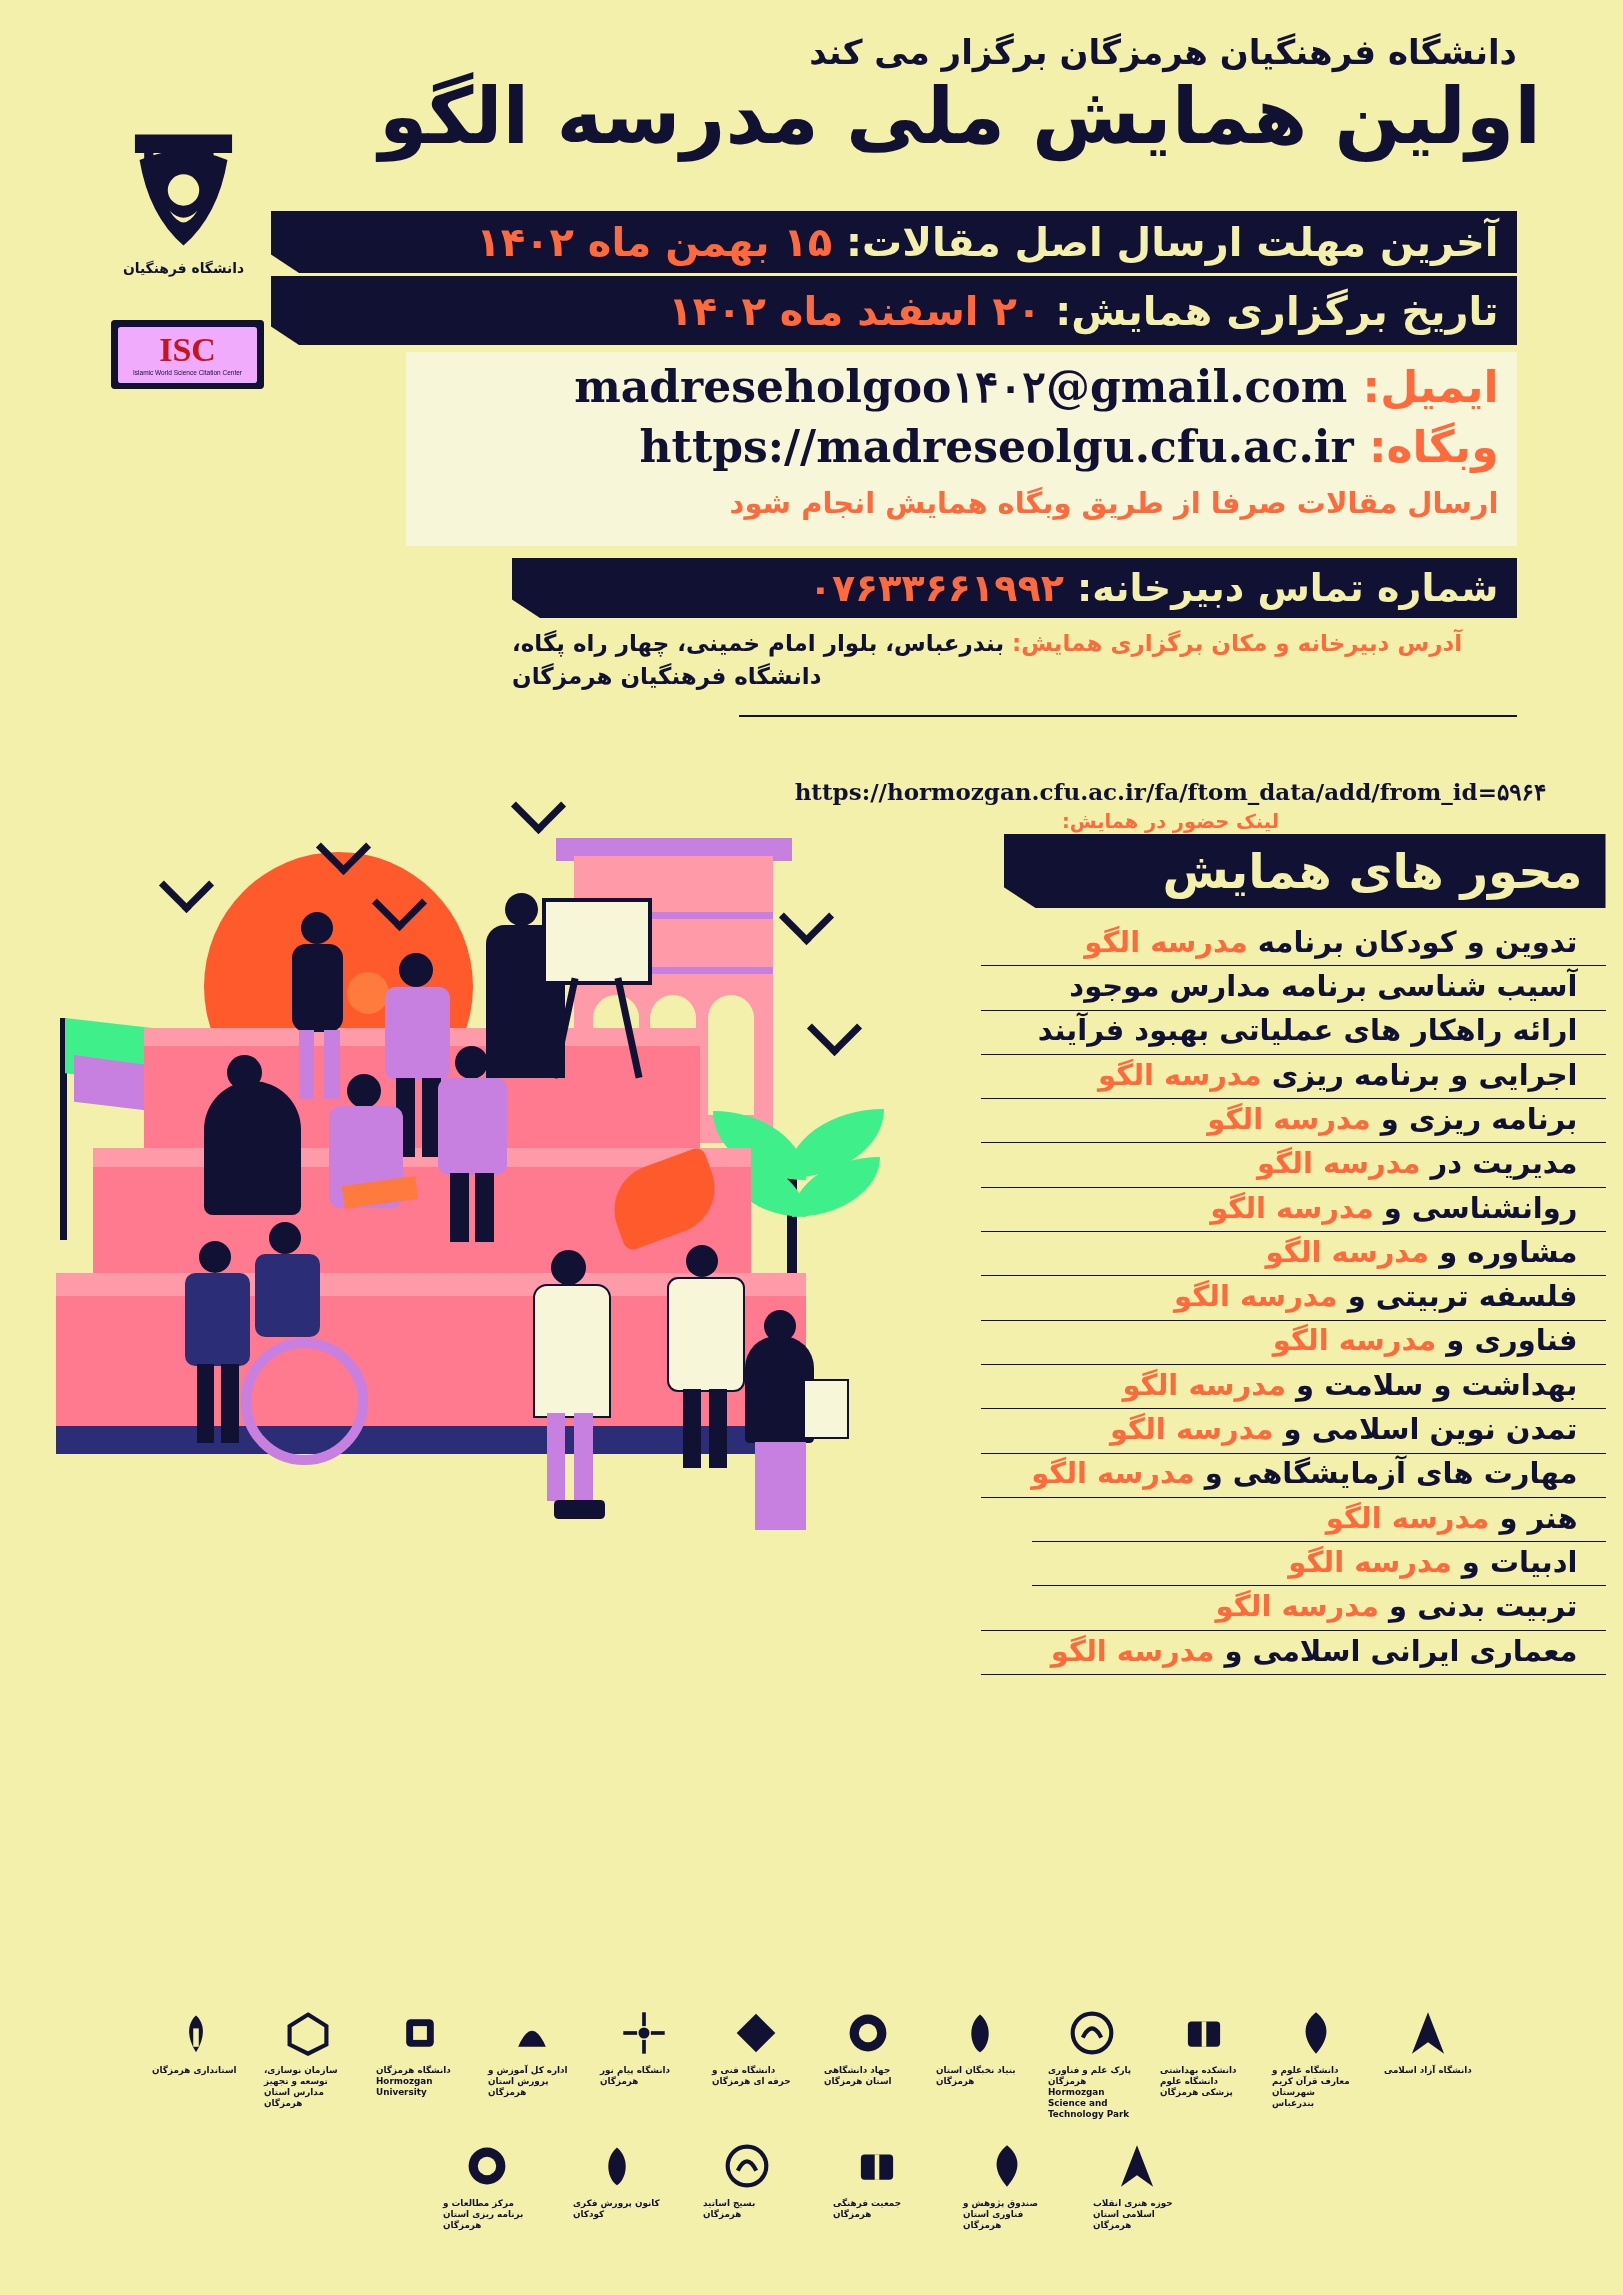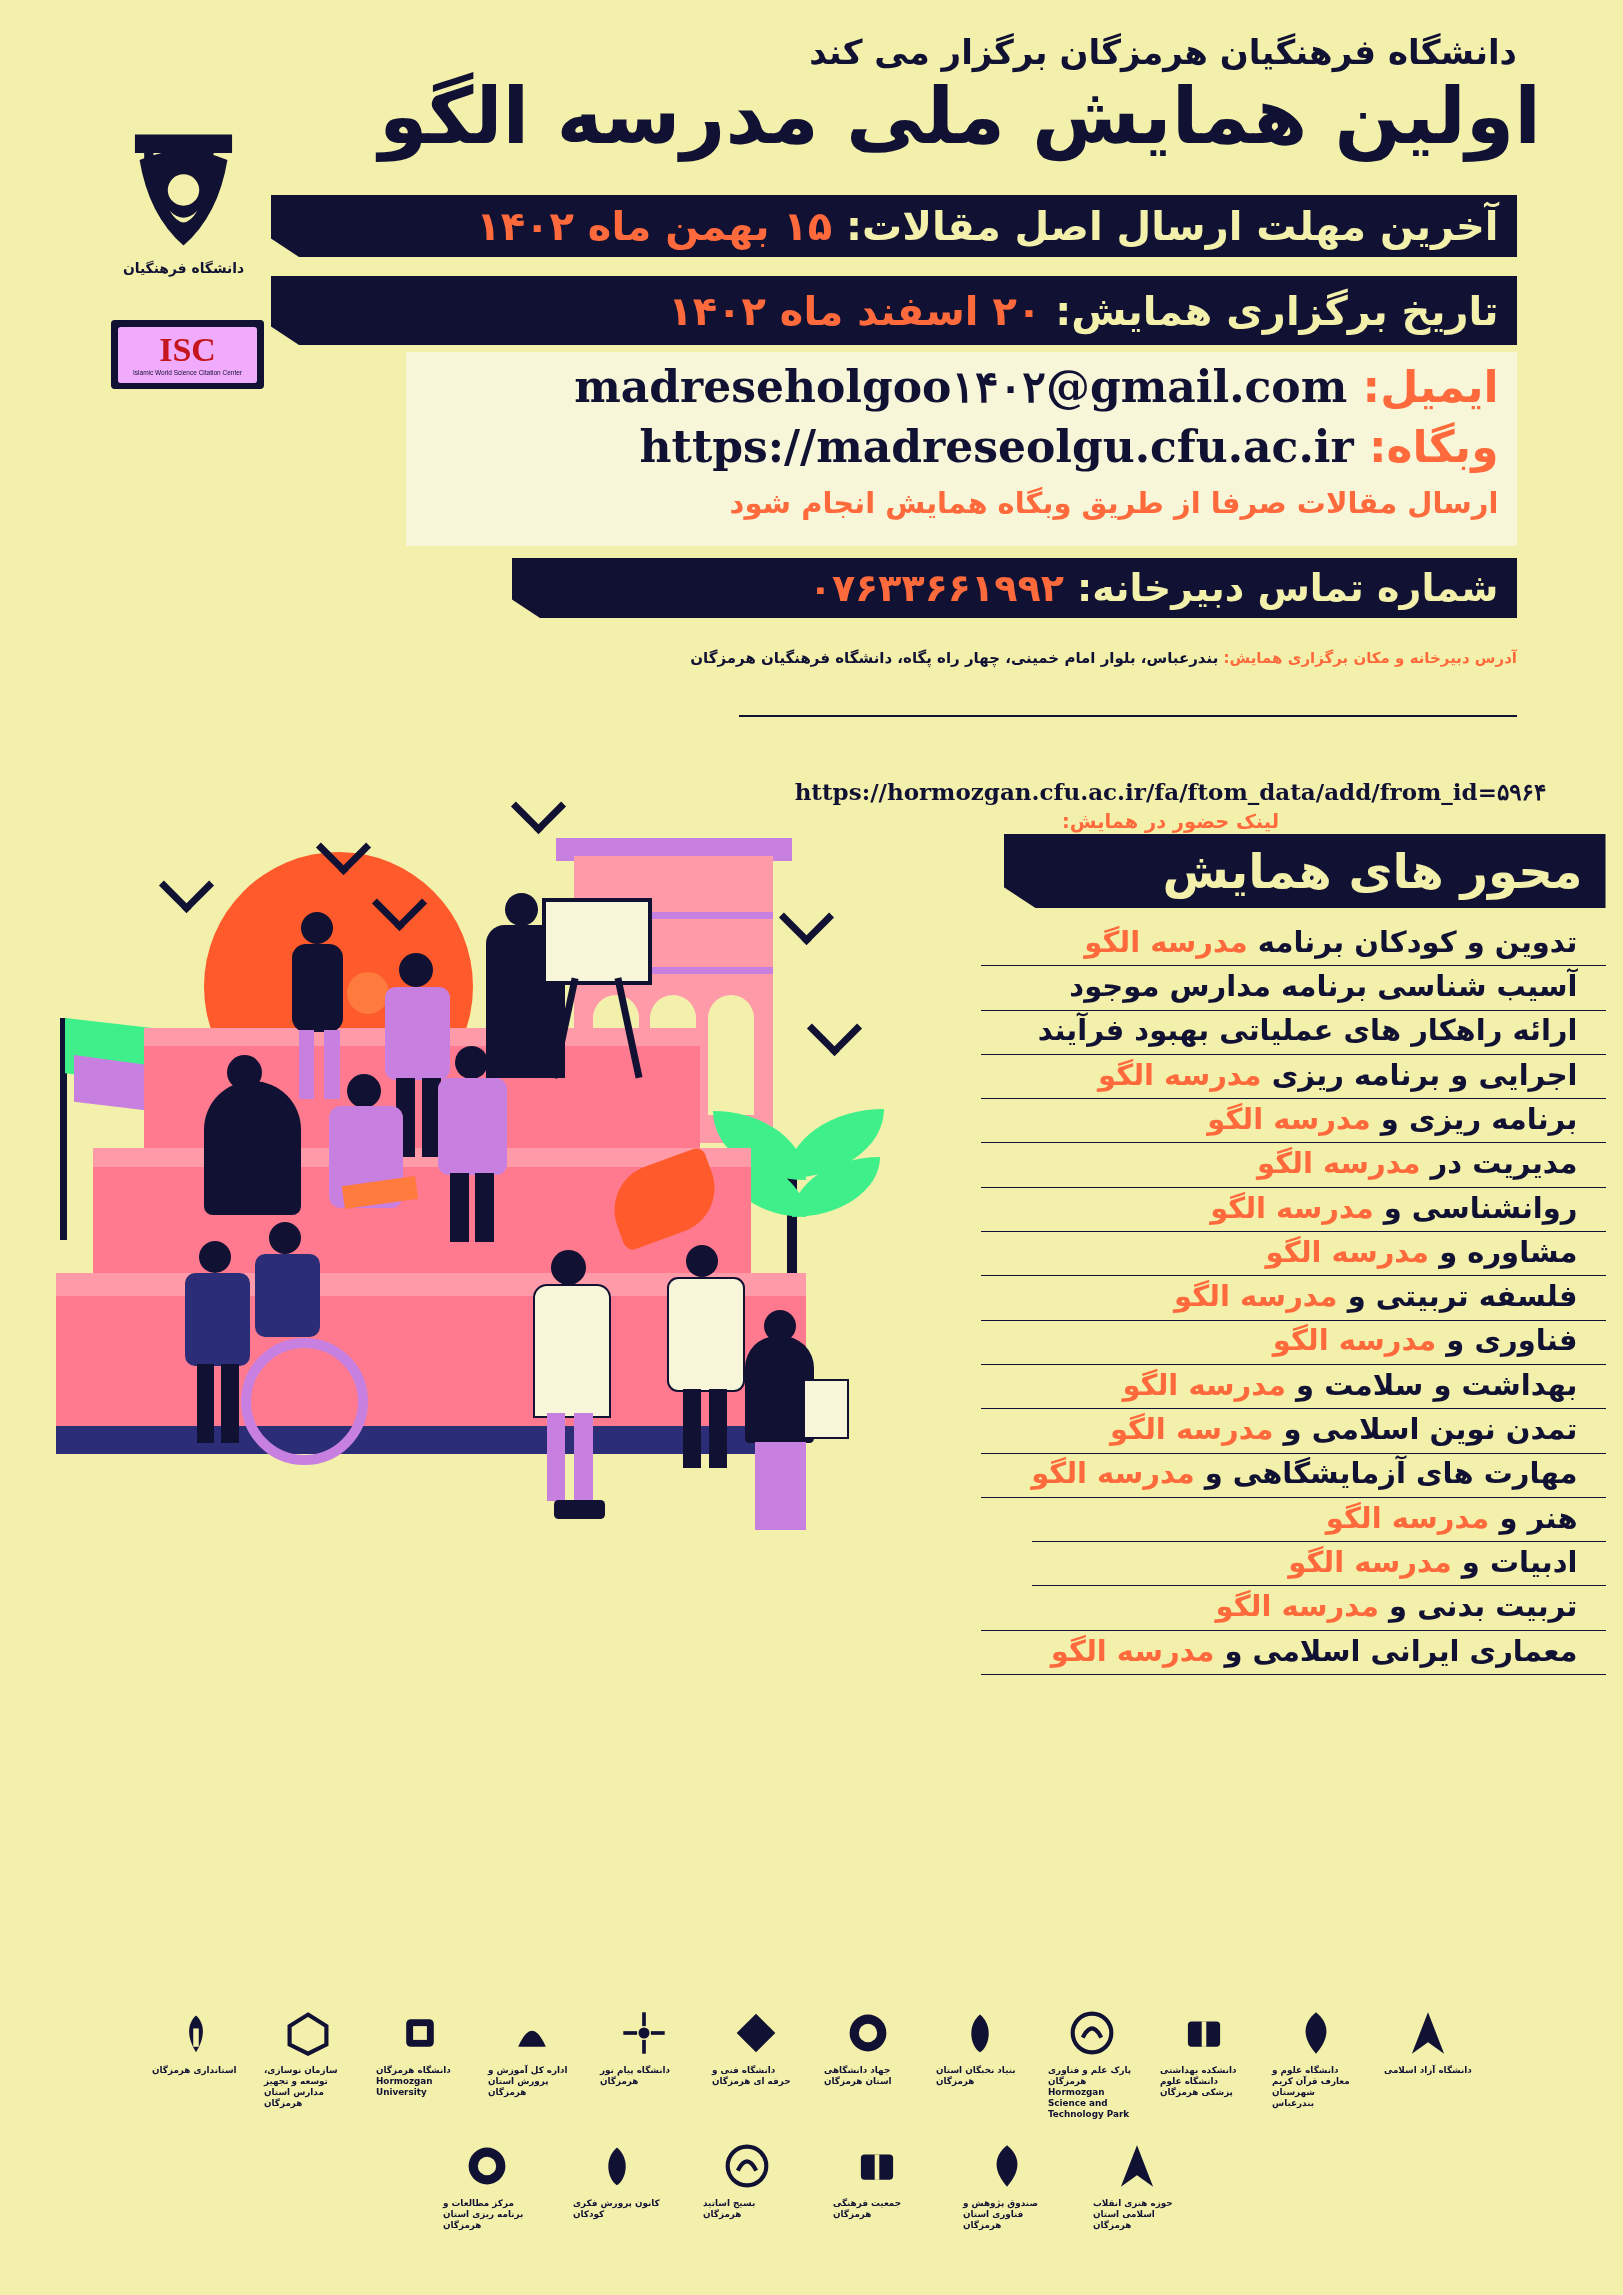--- a/index.html
+++ b/index.html
@@ -28,21 +28,21 @@
     letter-spacing:-1.9px; direction:rtl; line-height:1.1;
   }
 
   .banner {
     position:absolute;
     background:#111133;
     color:#f2f0ab;
     direction:rtl;
   }
   .banner-1 {
-    top:195px; right:107px; width:1246px; height:62px;
+    top:211px; right:107px; width:1246px; height:62px;
     clip-path: polygon(0 0, 100% 0, 100% 100%, 28px 100%, 0 calc(100% - 18.5px));
   }
   .banner-2 {
     top:276px; right:107px; width:1246px; height:69px;
     clip-path: polygon(0 0, 100% 0, 100% 100%, 28px 100%, 0 calc(100% - 18.5px));
   }
   .banner-txt {
     position:absolute; top:50%; transform:translateY(-50%);
     right:18.5px; font-size:40px; font-weight:bold; white-space:nowrap;
   }
@@ -66,22 +66,22 @@
     position:absolute; top:558px; right:107px; width:1005px; height:60px;
     background:#111133; color:#f2f0ab;
     clip-path: polygon(0 0, 100% 0, 100% 100%, 28px 100%, 0 calc(100% - 18.5px));
   }
   .banner-3 .t { position:absolute; top:50%; transform:translateY(-50%); right:18.5px;
     font-size:38px; font-weight:bold; white-space:nowrap;margin-left:36px; }
   .banner-3 .num { color:#ff6a3d; }
 
   .addr {
     position:absolute; top:627px; right:107px; width:1005px;
-    direction:rtl; text-align:right;
-    font-size:15px; font-weight:bold; color:#111133; line-height:1.45;margin-top:21px;
+    direction:rtl; text-align:left;
+    font-size:23px; font-weight:bold; color:#111133; line-height:1.45;
   }
   .addr .lbl { color:#ff6a3d; }
   .addr-rule {
     position:absolute; top:715px; right:107px; width:778px; height:2.3px;
     background:#111133;
   }
 
   .link-line {
     position:absolute; top:778px; right:46px; width:815px;
     text-align:center; direction:ltr;

